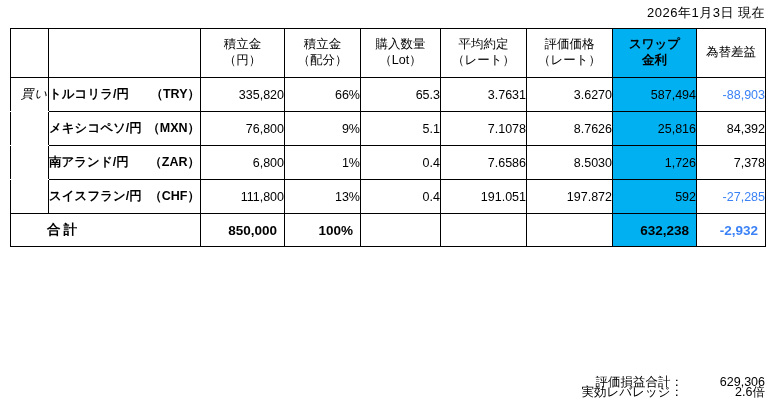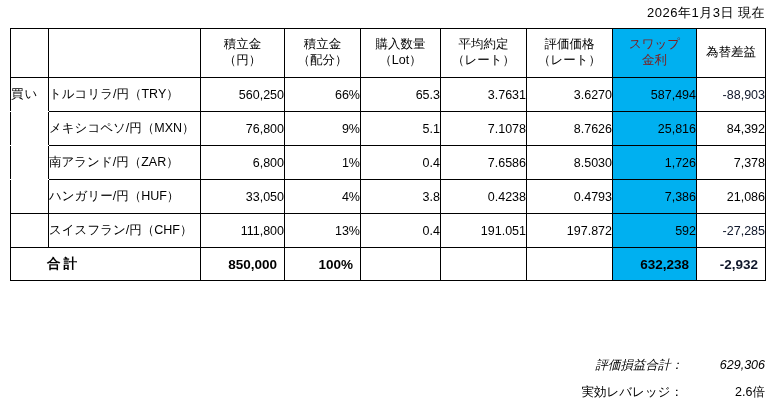--- a/index.html
+++ b/index.html
@@ -56,73 +56,75 @@
   col.c-fx     { width: 69px; }
 
   thead td {
     height: 48px;
     text-align: center;
     font-size: 12.5px;
     line-height: 1.25;
   }
   thead td.swap-head {
     background: #00b0f0;
-    font-weight: normal;
-    color: #7f1d1d;
+    font-weight: bold;
+    color: #000000;
   }
   thead td.blank-head {
     border-left: 1px solid #000000;
   }
 
   tbody tr.data td {
     height: 33px;
     font-size: 12.5px;
   }
   td.side {
-    text-align: left;
+    text-align: right;
     font-size: 13px;
     letter-spacing: 1px;
+    font-style: italic;
   }
   td.side.noline {
     border-top: 1px solid #ffffff;
     border-bottom: 1px solid #ffffff;
   }
   td.side.topcell {
     border-bottom: 1px solid #ffffff;
   }
   td.side.botcell {
     border-top: 1px solid #ffffff;
   }
   td.name {
     padding-left: 6px;
     padding-right: 6px;
     font-size: 12.5px;
     position: relative;
   }
   td.name .nm-wrap {
     display: flex;
-    justify-content: flex-start;
+    justify-content: space-between;
     align-items: center;
+    font-weight: bold;
   }
   td.name .code {
     white-space: nowrap;
   }
   td.num {
     text-align: right;
     padding-right: 7px;
     font-size: 12.5px;
   }
   td.swap {
     background: #00b0f0;
     text-align: right;
     padding-right: 7px;
     font-size: 12.5px;
   }
   td.neg {
-    color: #0f172a;
+    color: #3b82f6;
   }
   tr.total td {
     height: 32px;
     font-weight: bold;
     font-size: 13.5px;
   }
   tr.total td.label {
     text-align: left;
     letter-spacing: 3px;
     padding-left: 36px;
@@ -140,21 +142,21 @@
   }
   .footer .lbl {
     display: inline-block;
     text-align: right;
   }
   .footer .val {
     display: inline-block;
     width: 82px;
     text-align: right;
   }
-  .f1 { top: 357px; font-style: italic; }
+  .f1 { top: 374px; }
   .f2 { top: 384px; }
 </style>
 </head>
 <body>
 
 <div class="page">
 
   <div class="date-line">2026年1月3日  現在</div>
 
   <table class="main">
@@ -204,21 +206,21 @@
     </thead>
     <tbody>
       <tr class="data">
         <td class="side topcell" rowspan="1">買い</td>
         <td class="name">
           <div class="nm-wrap">
             <span>トルコリラ/円</span>
             <span class="code">（TRY）</span>
           </div>
         </td>
-        <td class="num">560,250</td>
+        <td class="num">335,820</td>
         <td class="num">66%</td>
         <td class="num">65.3</td>
         <td class="num">3.7631</td>
         <td class="num">3.6270</td>
         <td class="swap">587,494</td>
         <td class="num neg">-88,903</td>
       </tr>
       <tr class="data">
         <td class="side noline"></td>
         <td class="name">
@@ -243,36 +245,20 @@
             <span class="code">（ZAR）</span>
           </div>
         </td>
         <td class="num">6,800</td>
         <td class="num">1%</td>
         <td class="num">0.4</td>
         <td class="num">7.6586</td>
         <td class="num">8.5030</td>
         <td class="swap">1,726</td>
         <td class="num">7,378</td>
-      </tr>
-      <tr class="data">
-        <td class="side botcell"></td>
-        <td class="name">
-          <div class="nm-wrap">
-            <span>ハンガリー/円</span>
-            <span class="code">（HUF）</span>
-          </div>
-        </td>
-        <td class="num">33,050</td>
-        <td class="num">4%</td>
-        <td class="num">3.8</td>
-        <td class="num">0.4238</td>
-        <td class="num">0.4793</td>
-        <td class="swap">7,386</td>
-        <td class="num">21,086</td>
       </tr>
       <tr class="data">
         <td class="side botcell"></td>
         <td class="name">
           <div class="nm-wrap">
             <span>スイスフラン/円</span>
             <span class="code">（CHF）</span>
           </div>
         </td>
         <td class="num">111,800</td>

